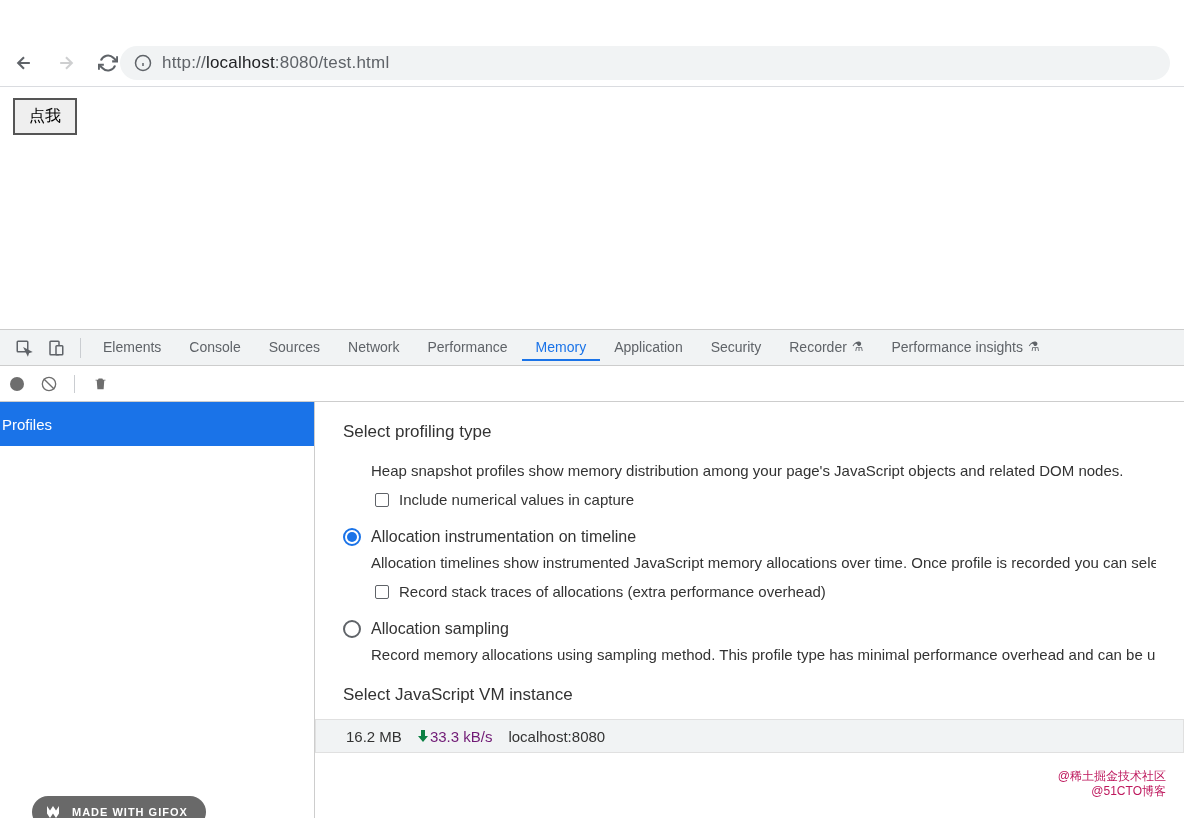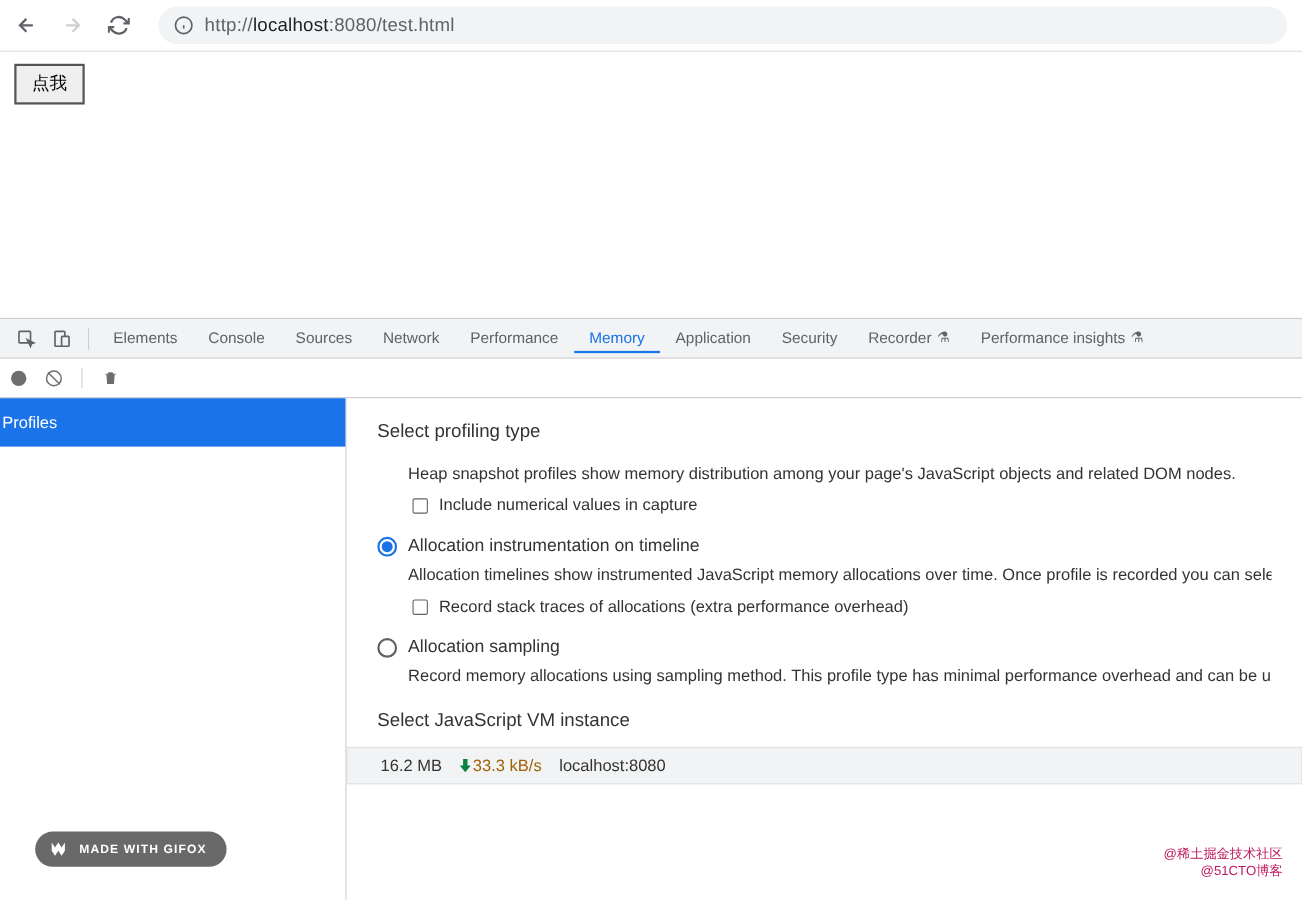--- a/index.html
+++ b/index.html
@@ -1,19 +1,19 @@
 <!DOCTYPE html>
 <html><head>
   <meta charset="utf-8">
   <style>
     * { margin: 0; padding: 0; box-sizing: border-box; font-family: -apple-system, BlinkMacSystemFont, "Segoe UI", Helvetica, Arial, sans-serif; }
     body { width: 1184px; height: 818px; overflow: hidden; background: #fff; color: #333; }
     
     
-    .browser-toolbar { height: 47px; display: flex; align-items: center; padding: 0 14px; border-bottom: 1px solid #dadce0; gap: 26px; }
+    .browser-toolbar { height: 47px; display: flex; align-items: center; padding: 0 14px; border-bottom: 1px solid #dadce0; gap: 2px; margin-top: 40px; }
     .nav-buttons { display: flex; align-items: center; gap: 22px; }
     .nav-btn { width: 20px; height: 20px; display: flex; align-items: center; justify-content: center; cursor: pointer; }
     .nav-btn.disabled { opacity: 0.3; cursor: default; }
     .addr-bar { flex: 1; height: 34px; background: #f1f3f4; border-radius: 17px; display: flex; align-items: center; padding: 0 14px; gap: 10px; }
     .addr-text { font-size: 17px; color: #202124; letter-spacing: 0.2px; }
     .addr-text .proto { color: #5f6368; }
     .addr-text .host { color: #202124; font-weight: 400; }
     .addr-text .rest { color: #5f6368; }
     
     
@@ -51,21 +51,21 @@
     .radio.checked { border-color: #1a73e8; }
     .radio.checked::after { content: ''; width: 10px; height: 10px; border-radius: 50%; background: #1a73e8; }
     .radio-label { font-size: 16px; color: #333; cursor: pointer; }
     .radio-desc { font-size: 15px; color: #333; margin-left: 28px; line-height: 1.4; margin-bottom: 10px; white-space: nowrap; overflow: hidden; }
     .check-row { display: flex; align-items: center; gap: 10px; margin-left: 32px; }
     .checkbox { width: 14px; height: 14px; border: 1.5px solid #5f6368; border-radius: 2px; cursor: pointer; flex-shrink: 0; }
     .check-label { font-size: 15px; color: #333; cursor: pointer; }
     
     .vm-title { font-size: 17px; color: #333; margin-top: 12px; margin-bottom: 14px; }
     .vm-row { height: 34px; background: #f1f3f4; border: 1px solid #e0e0e0; display: flex; align-items: center; padding: 15px 30px; font-size: 15px; gap: 16px; margin-left: -28px; margin-right: -28px; }
-    .vm-rate { color: #a16207; display: flex; align-items: center; gap: 2px; justify-content: flex-end; }
+    .vm-rate { color: #701a75; display: flex; align-items: center; gap: 2px; justify-content: flex-end; }
     
     
     .gifox-pill { position: absolute; bottom: 30px; left: 32px; background: #696969; color: #fff; border-radius: 18px; height: 32px; display: flex; align-items: center; padding: 0 18px 0 12px; gap: 10px; font-size: 11px; font-weight: 700; letter-spacing: 1px; }
     .gifox-icon { width: 18px; height: 18px; }
     
     .watermark { position: absolute; bottom: 18px; right: 18px; font-size: 12px; color: #be185d; text-align: right; line-height: 1.3; }
   </style>
 </head>
 <body>
 

